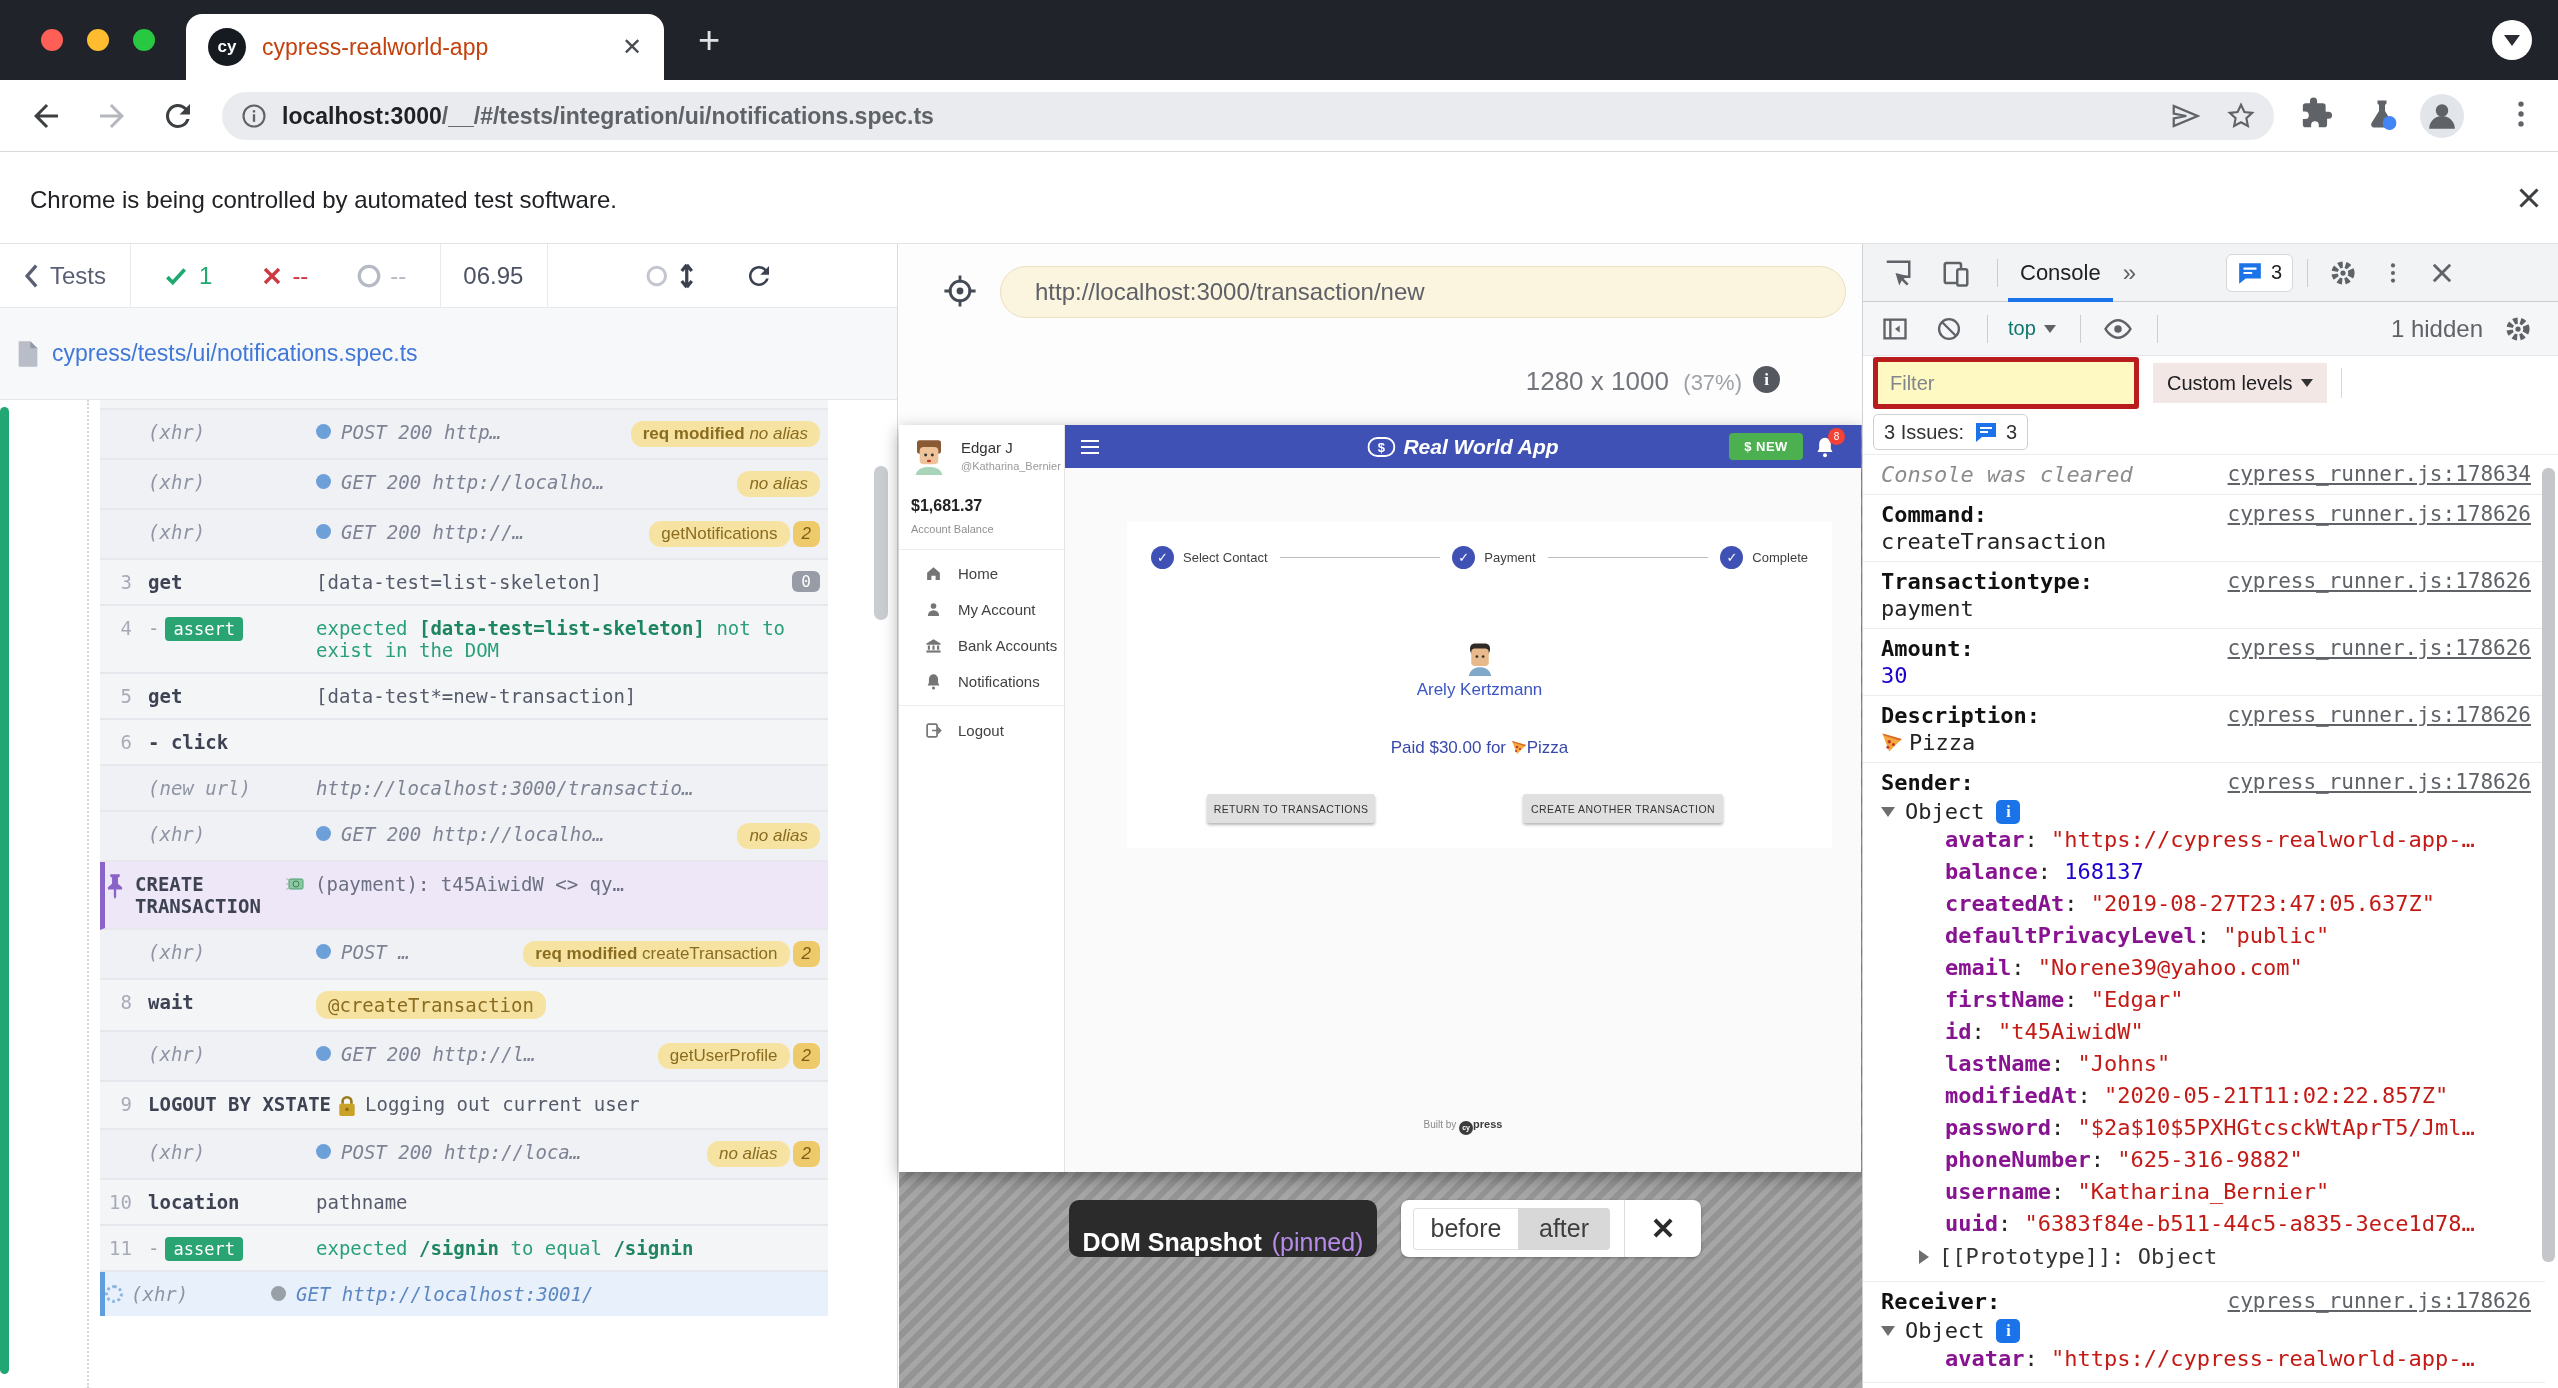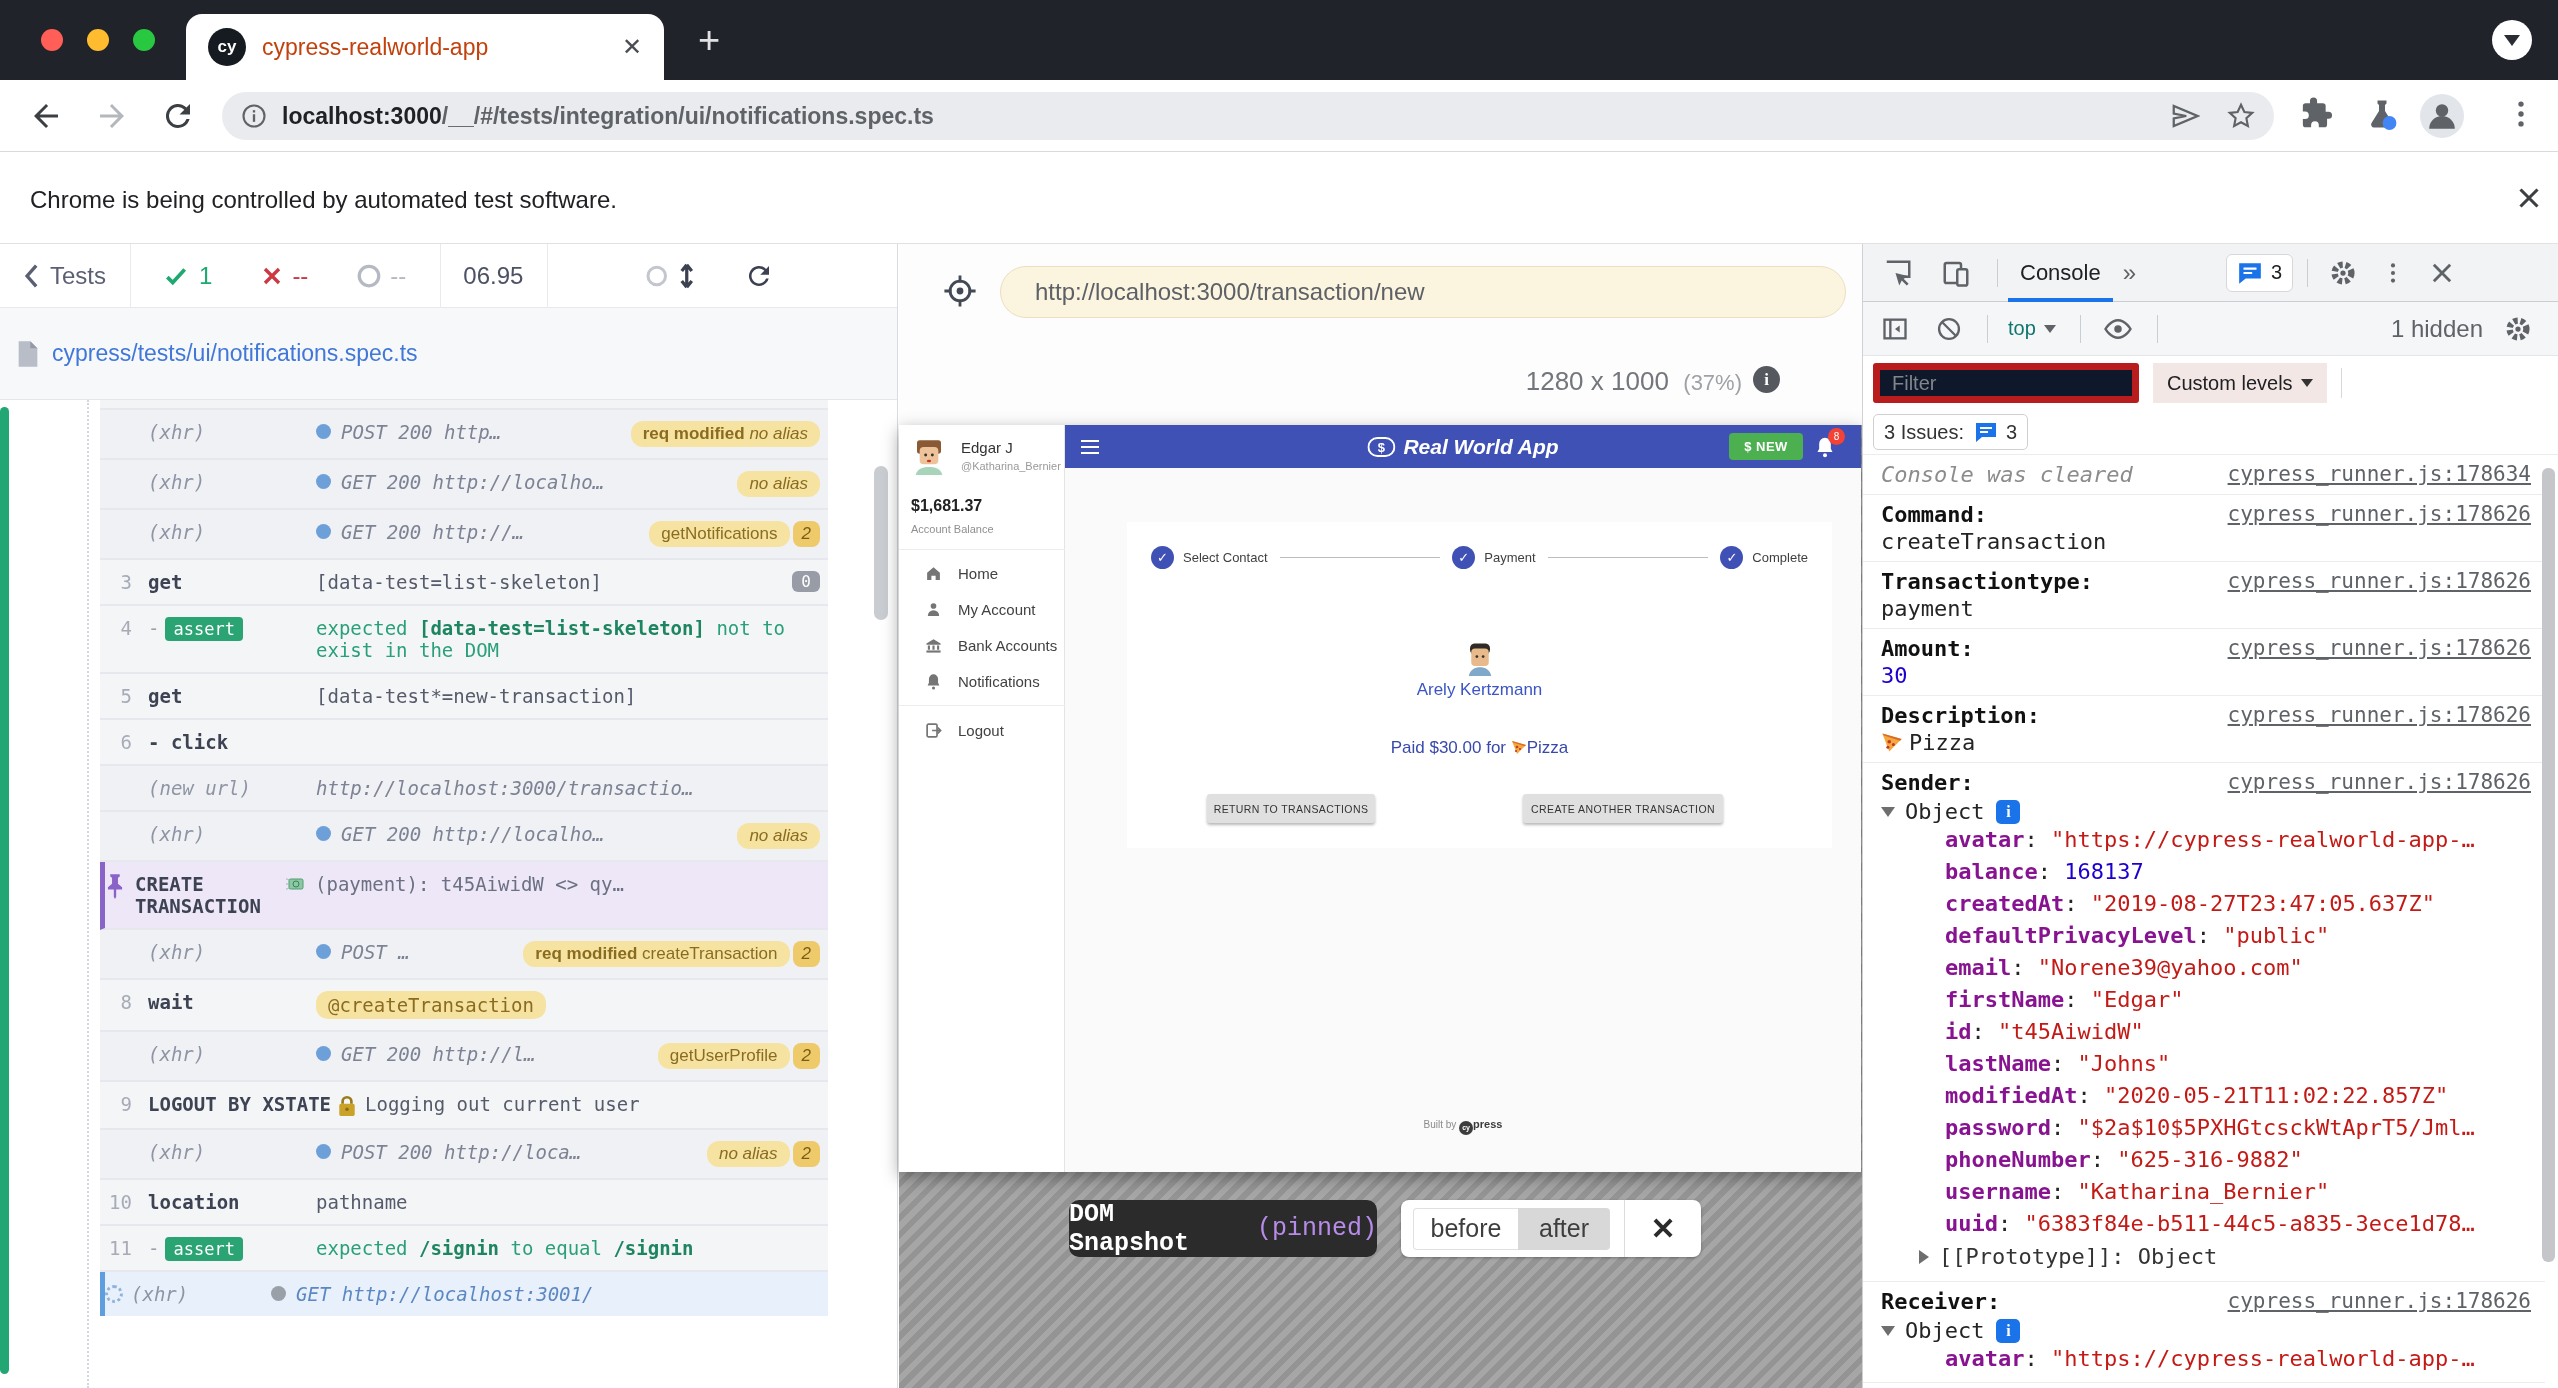--- a/index.html
+++ b/index.html
@@ -134,21 +134,21 @@
     font-size:10.5px; color:#333; display:flex; align-items:center; justify-content:center; letter-spacing:.4px; }
   #btn-return { left:80px; width:168px; }
   #btn-create { left:396px; width:200px; }
   #aut-footer { position:absolute; left:0; right:0; top:650px; text-align:center; font-size:10px; color:#8a8a8a; }
   #aut-footer .cyp { color:#3c3c3c; font-weight:bold; font-size:11px; }
   #aut-footer .cy-dot { display:inline-flex; width:14px; height:14px; background:#3c3c3c; border-radius:50%; color:#fff;
     font-size:7px; align-items:center; justify-content:center; vertical-align:-2px; font-weight:bold; }
 
   #snap-bar { position:absolute; left:0; top:956px; width:963px; height:57px; }
   #snap-pill { position:absolute; left:170px; top:0; width:308px; height:57px; background:#2b2b2b; border-radius:10px;
-    display:flex; align-items:center; justify-content:center;font-family:Liberation Mono, monospace; }
+    display:flex; align-items:flex-end; justify-content:center; }
   #snap-pill .t1 { color:#fff; font-size:25px; font-weight:bold; }
   #snap-pill .t2 { color:#b78ce8; font-size:25px; margin-left:10px; }
   #snap-toggle { position:absolute; left:502px; top:0; width:300px; height:57px; background:#fff; border-radius:8px;
     display:flex; align-items:center; box-shadow:0 1px 3px rgba(0,0,0,.3); }
   .tog-btn { height:42px; display:flex; align-items:center; justify-content:center; font-size:25px; color:#3e3e3e; }
   #tog-before { width:105px; margin-left:12px; background:#fff; border:1px solid #e0e0e0; border-right:none; border-radius:4px 0 0 4px; }
   #tog-after  { width:92px;  background:#d8d8d8; border-radius:0 4px 4px 0; }
   #tog-sep { width:1px; height:57px; background:#dcdcdc; margin-left:14px; }
   #snap-close { flex:1; display:flex; align-items:center; justify-content:center; font-size:30px; font-weight:bold; color:#2b2b2b; }
 
@@ -163,22 +163,22 @@
     height:38px; padding:0 10px; margin-left:90px; }
   #dt-msgcount span { font-size:20px; color:#202124; margin-left:8px; }
 
   #dt-bar2 { position:absolute; left:0; top:58px; width:696px; height:54px; background:#f5f6f7; border-bottom:1px solid #e5e6e8;
     display:flex; align-items:center; }
   #dt-top { font-size:20px; color:#0f766e; display:flex; align-items:center; }
   #dt-hidden { position:absolute; right:76px; font-size:24px; color:#5f6368; }
   .caret { width:0; height:0; border-left:6px solid transparent; border-right:6px solid transparent; border-top:8px solid #5f6368; margin-left:8px; }
 
   #dt-filter-row { position:absolute; left:0; top:112px; width:696px; height:54px; background:#fff; display:flex; align-items:center; }
-  #dt-filter { width:266px; height:40px; border:7px solid #b91c1c; border-radius:3px; margin-left:10px; padding-left:12px;
-    font-size:20px; color:#80868b; background:#0f172a; display:flex; align-items:center; }
+  #dt-filter { width:266px; height:52px; border:5px solid #b91c1c; border-radius:3px; margin-left:10px; padding-left:12px;
+    font-size:20px; color:#80868b; background:#fef9c3; display:flex; align-items:center; }
   #dt-levels { height:40px; background:#f3e7e5; display:flex; align-items:center; padding:0 14px; margin-left:14px; font-size:20px; color:#202124; }
   #dt-levels-sep { width:1px; height:30px; background:#d8d8d8; margin-left:14px; }
 
   #dt-issues-row { position:absolute; left:0; top:166px; width:696px; height:45px; background:#fff; border-bottom:1px solid #ececec;
     display:flex; align-items:center; }
   #dt-issues { display:flex; align-items:center; border:1px solid #d0d0d0; border-radius:5px; height:36px; padding:0 10px; margin-left:10px; }
   #dt-issues span { font-size:20px; color:#333; }
 
   #console-messages { position:absolute; left:0; top:211px; width:682px; bottom:0; overflow:hidden;
     font-family:"DejaVu Sans Mono", monospace; font-size:22px; color:#242424; }

